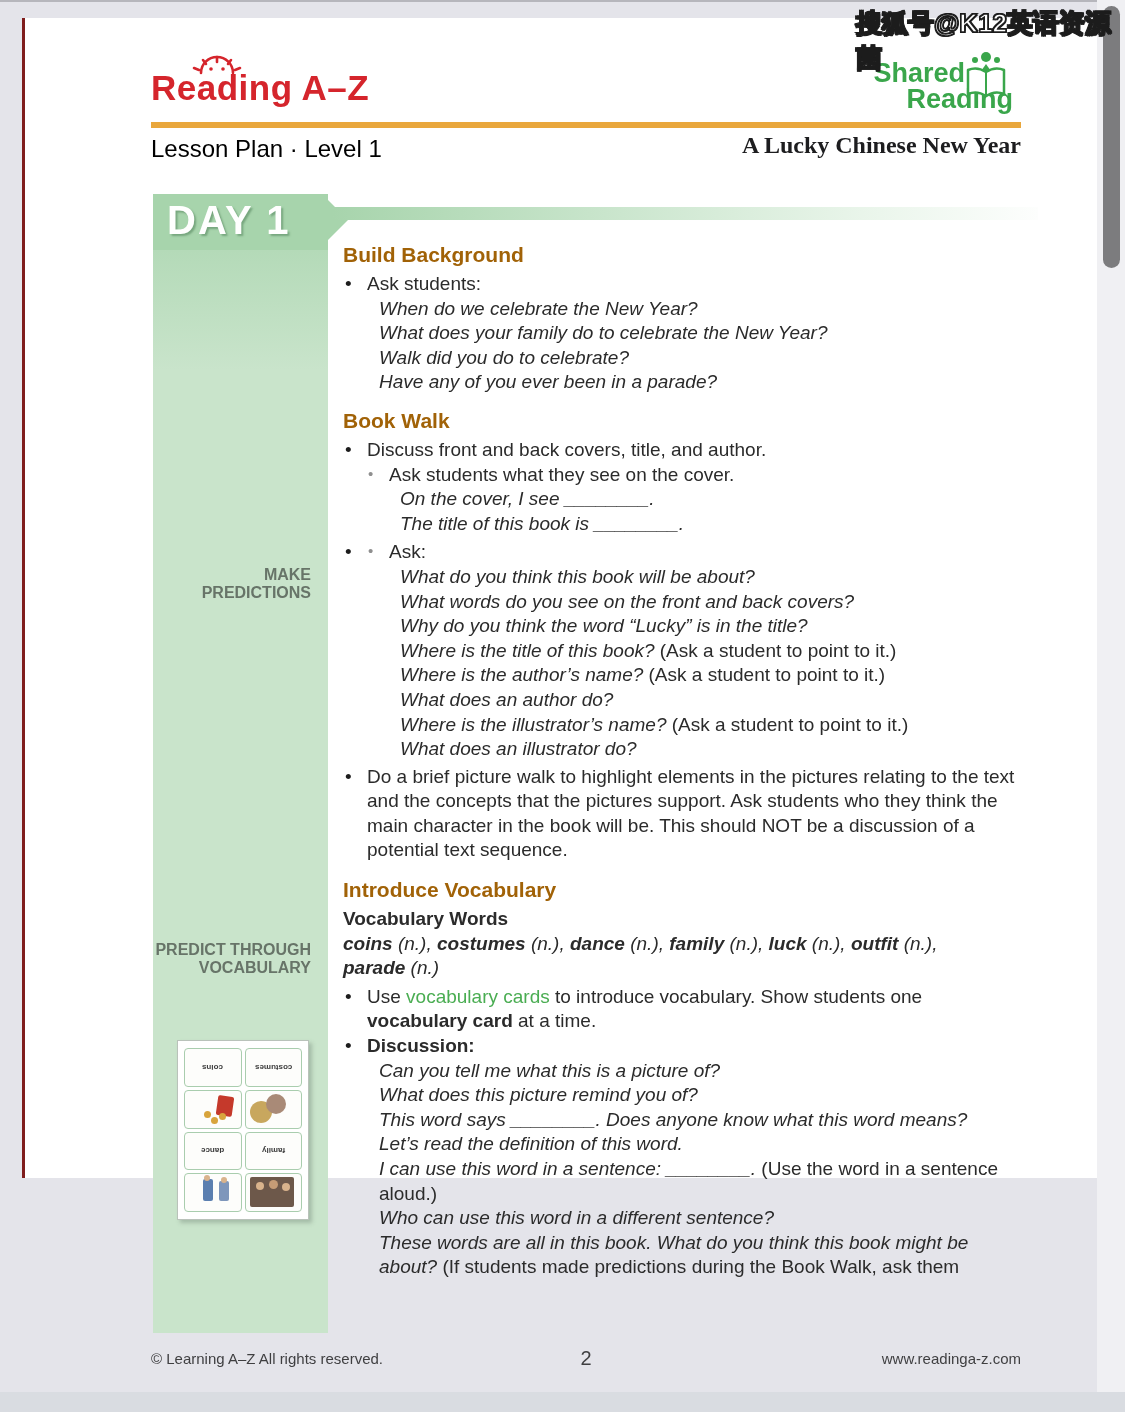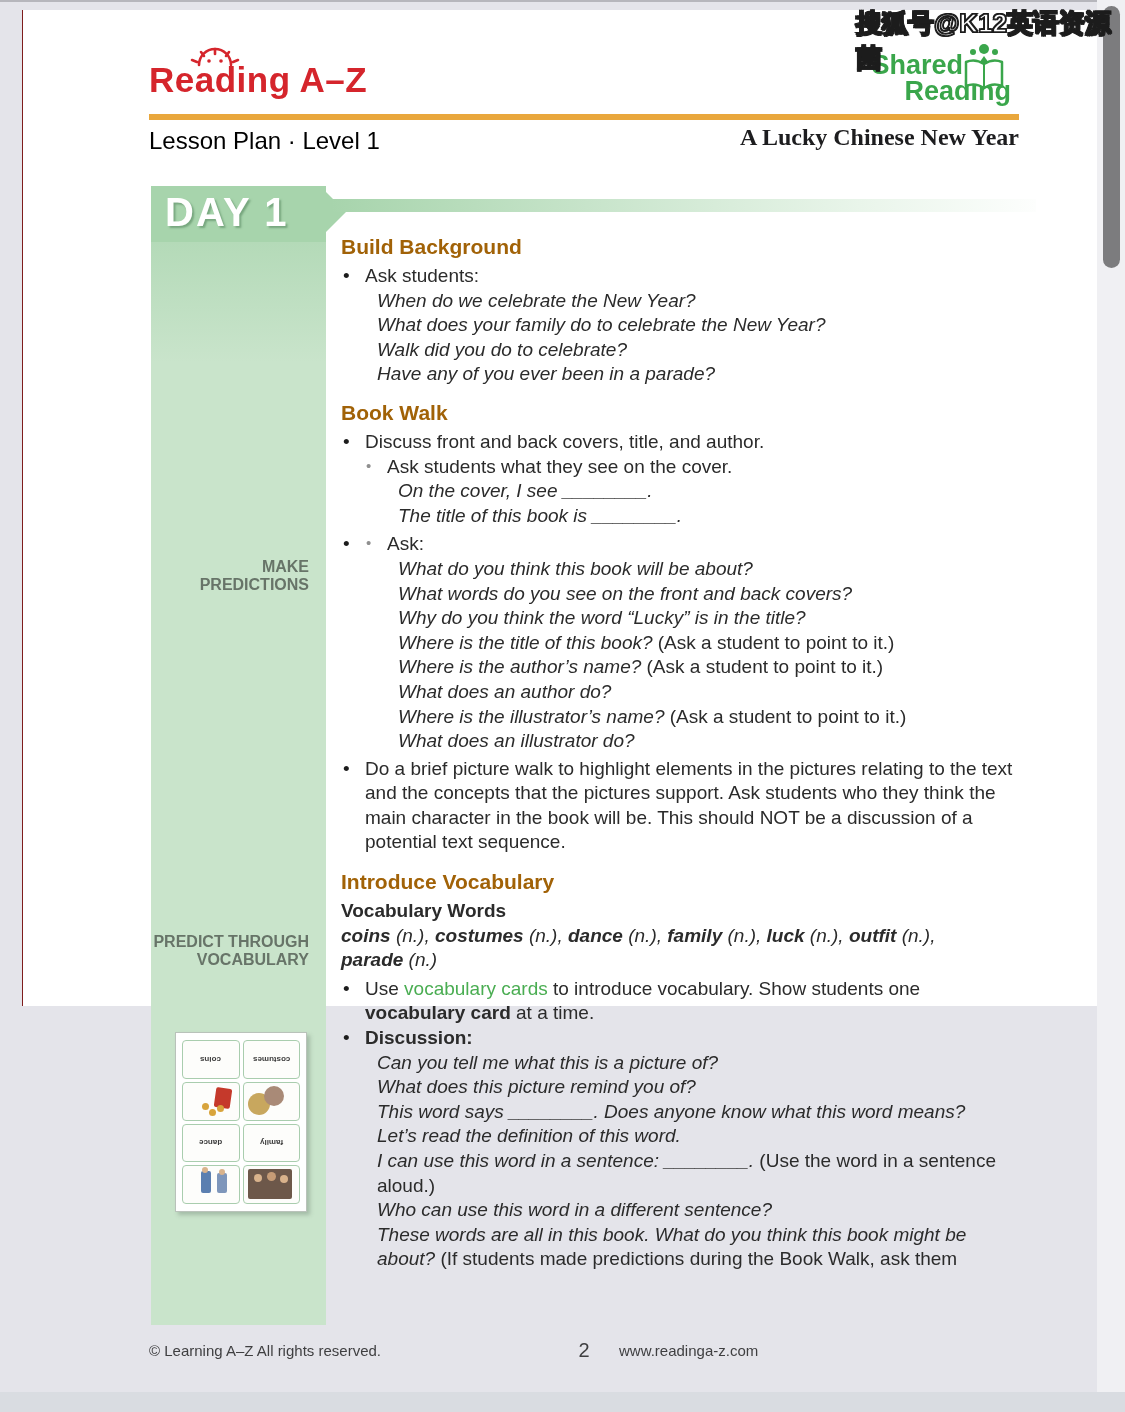--- a/index.html
+++ b/index.html
@@ -1,22 +1,22 @@
 <!DOCTYPE html>
 <html><head>
 <meta charset="utf-8">
 <style>
   * { margin:0; padding:0; box-sizing:border-box; }
   html,body { width:1125px; height:1412px; }
   body { font-family:"Liberation Sans", sans-serif; position:relative; background:#e4e4ea; overflow:hidden; }
 
   .viewer { position:absolute; inset:0; background:#e4e4ea; }
   .viewer-topline { position:absolute; left:0; top:0; width:100%; height:2px; background:#b6b6bc; }
-  .page { position:absolute; left:22px; top:10px; width:1075px; height:996px; background:#ffffff;
-          border-left:1px solid #7f1d1d; }
+  .page { position:absolute; left:22px; top:18px; width:1075px; height:1160px; background:#ffffff;
+          border-left:3px solid #7f1d1d; }
   .bottom-band { position:absolute; left:0; bottom:0; width:100%; height:20px; background:#d9dce1; }
 
   .scroll-track { position:absolute; right:0; top:0; width:28px; height:1392px; background:#f0f0f3; }
   .scroll-thumb { position:absolute; right:5px; top:6px; width:17px; height:262px; background:#7c7c7e; border-radius:9px; }
 
   .watermark { position:absolute; left:856px; top:6px; width:270px; font-size:26px; font-weight:bold;
                color:#ffffff; letter-spacing:0px; z-index:50;
                -webkit-text-stroke:1.4px #1c1c1c;
                text-shadow:1px 1px 0 #1c1c1c,-1px -1px 0 #1c1c1c,1px -1px 0 #1c1c1c,-1px 1px 0 #1c1c1c; }
 
@@ -80,21 +80,21 @@
   .mt14 { margin-top:14px; }
   .mt4 { margin-top:4px; }
   .mt3 { margin-top:3px; }
   .mb4 { margin-bottom:4px; }
   .green-link { color:#4aad52; }
   .b { font-weight:bold; }
 
   
   .footer-copy { position:absolute; left:126px; top:1332px; font-size:15px; color:#3f3f41; }
   .footer-page { position:absolute; left:126px; top:1329px; width:870px; text-align:center; font-size:20px; color:#3f3f41; }
-  .footer-site { position:absolute; left:596px; top:1332px; width:400px; text-align:left; font-size:15px; color:#3f3f41; }
+  .footer-site { position:absolute; left:596px; top:1332px; width:400px; text-align:right; font-size:15px; color:#3f3f41; }
 </style>
 </head>
 <body>
 
 <div class="viewer">
   <div class="viewer-topline"></div>
 
   <div class="page">
 
     <div class="logo-wrap">

